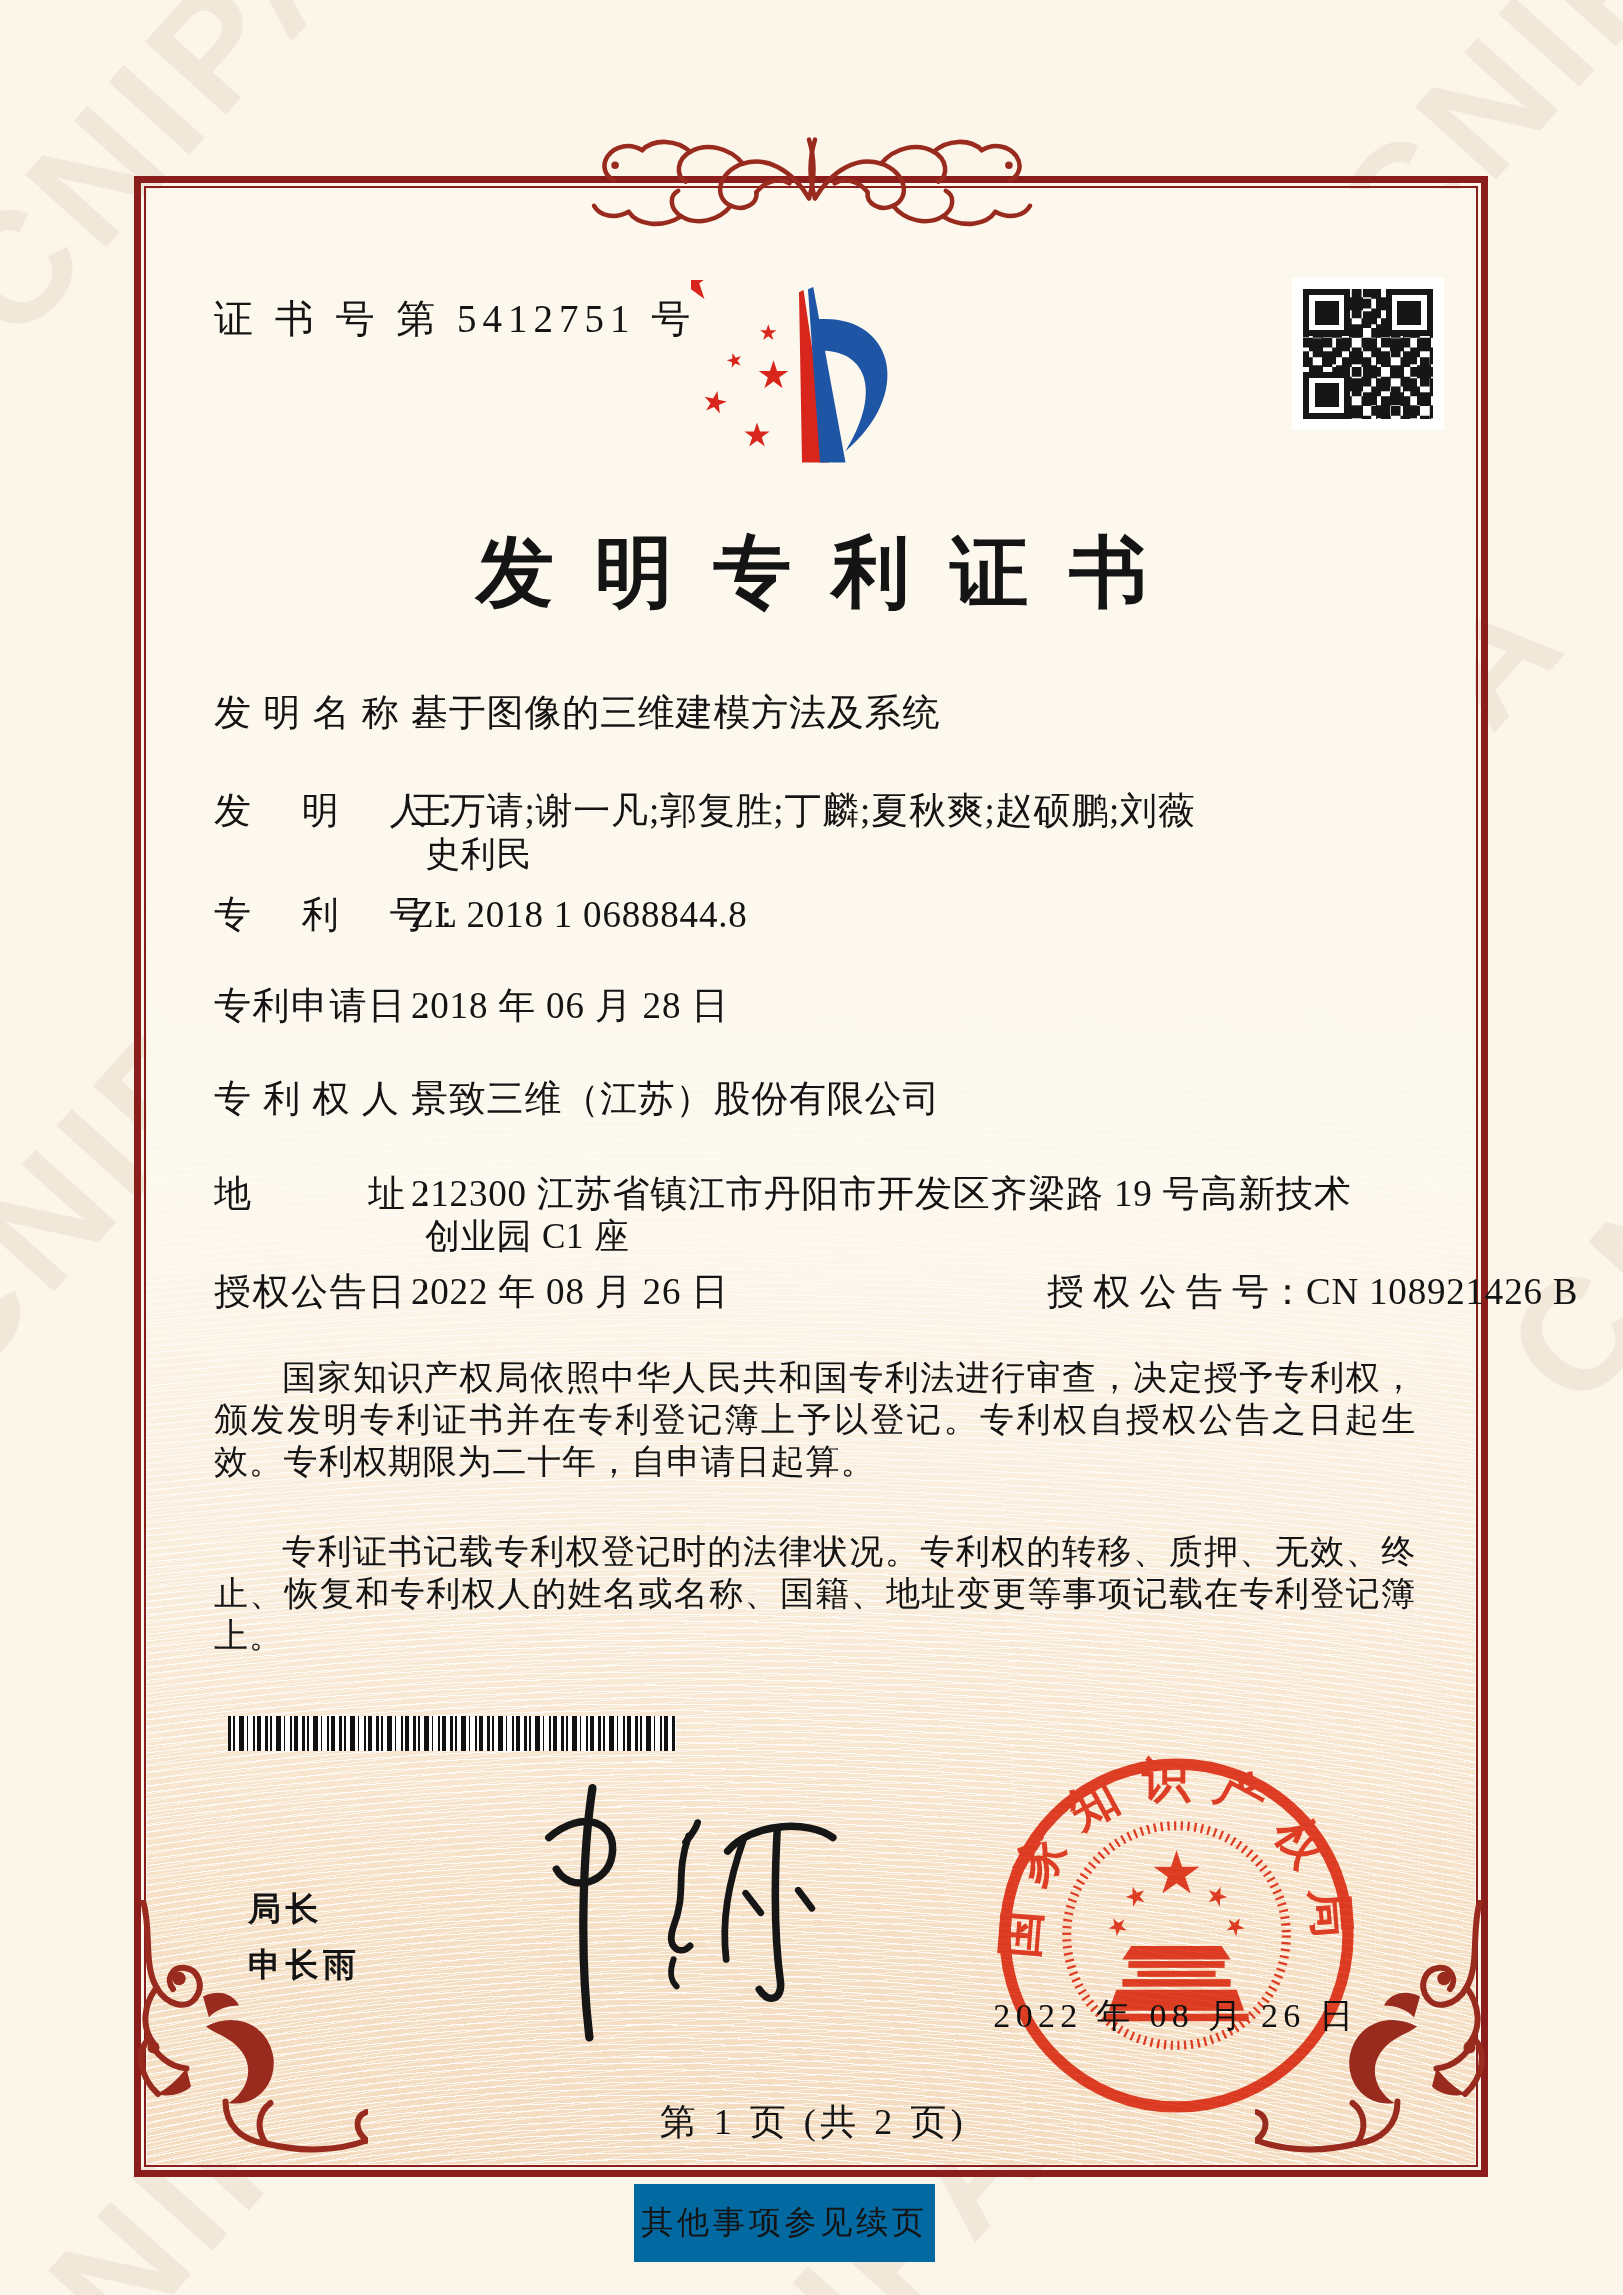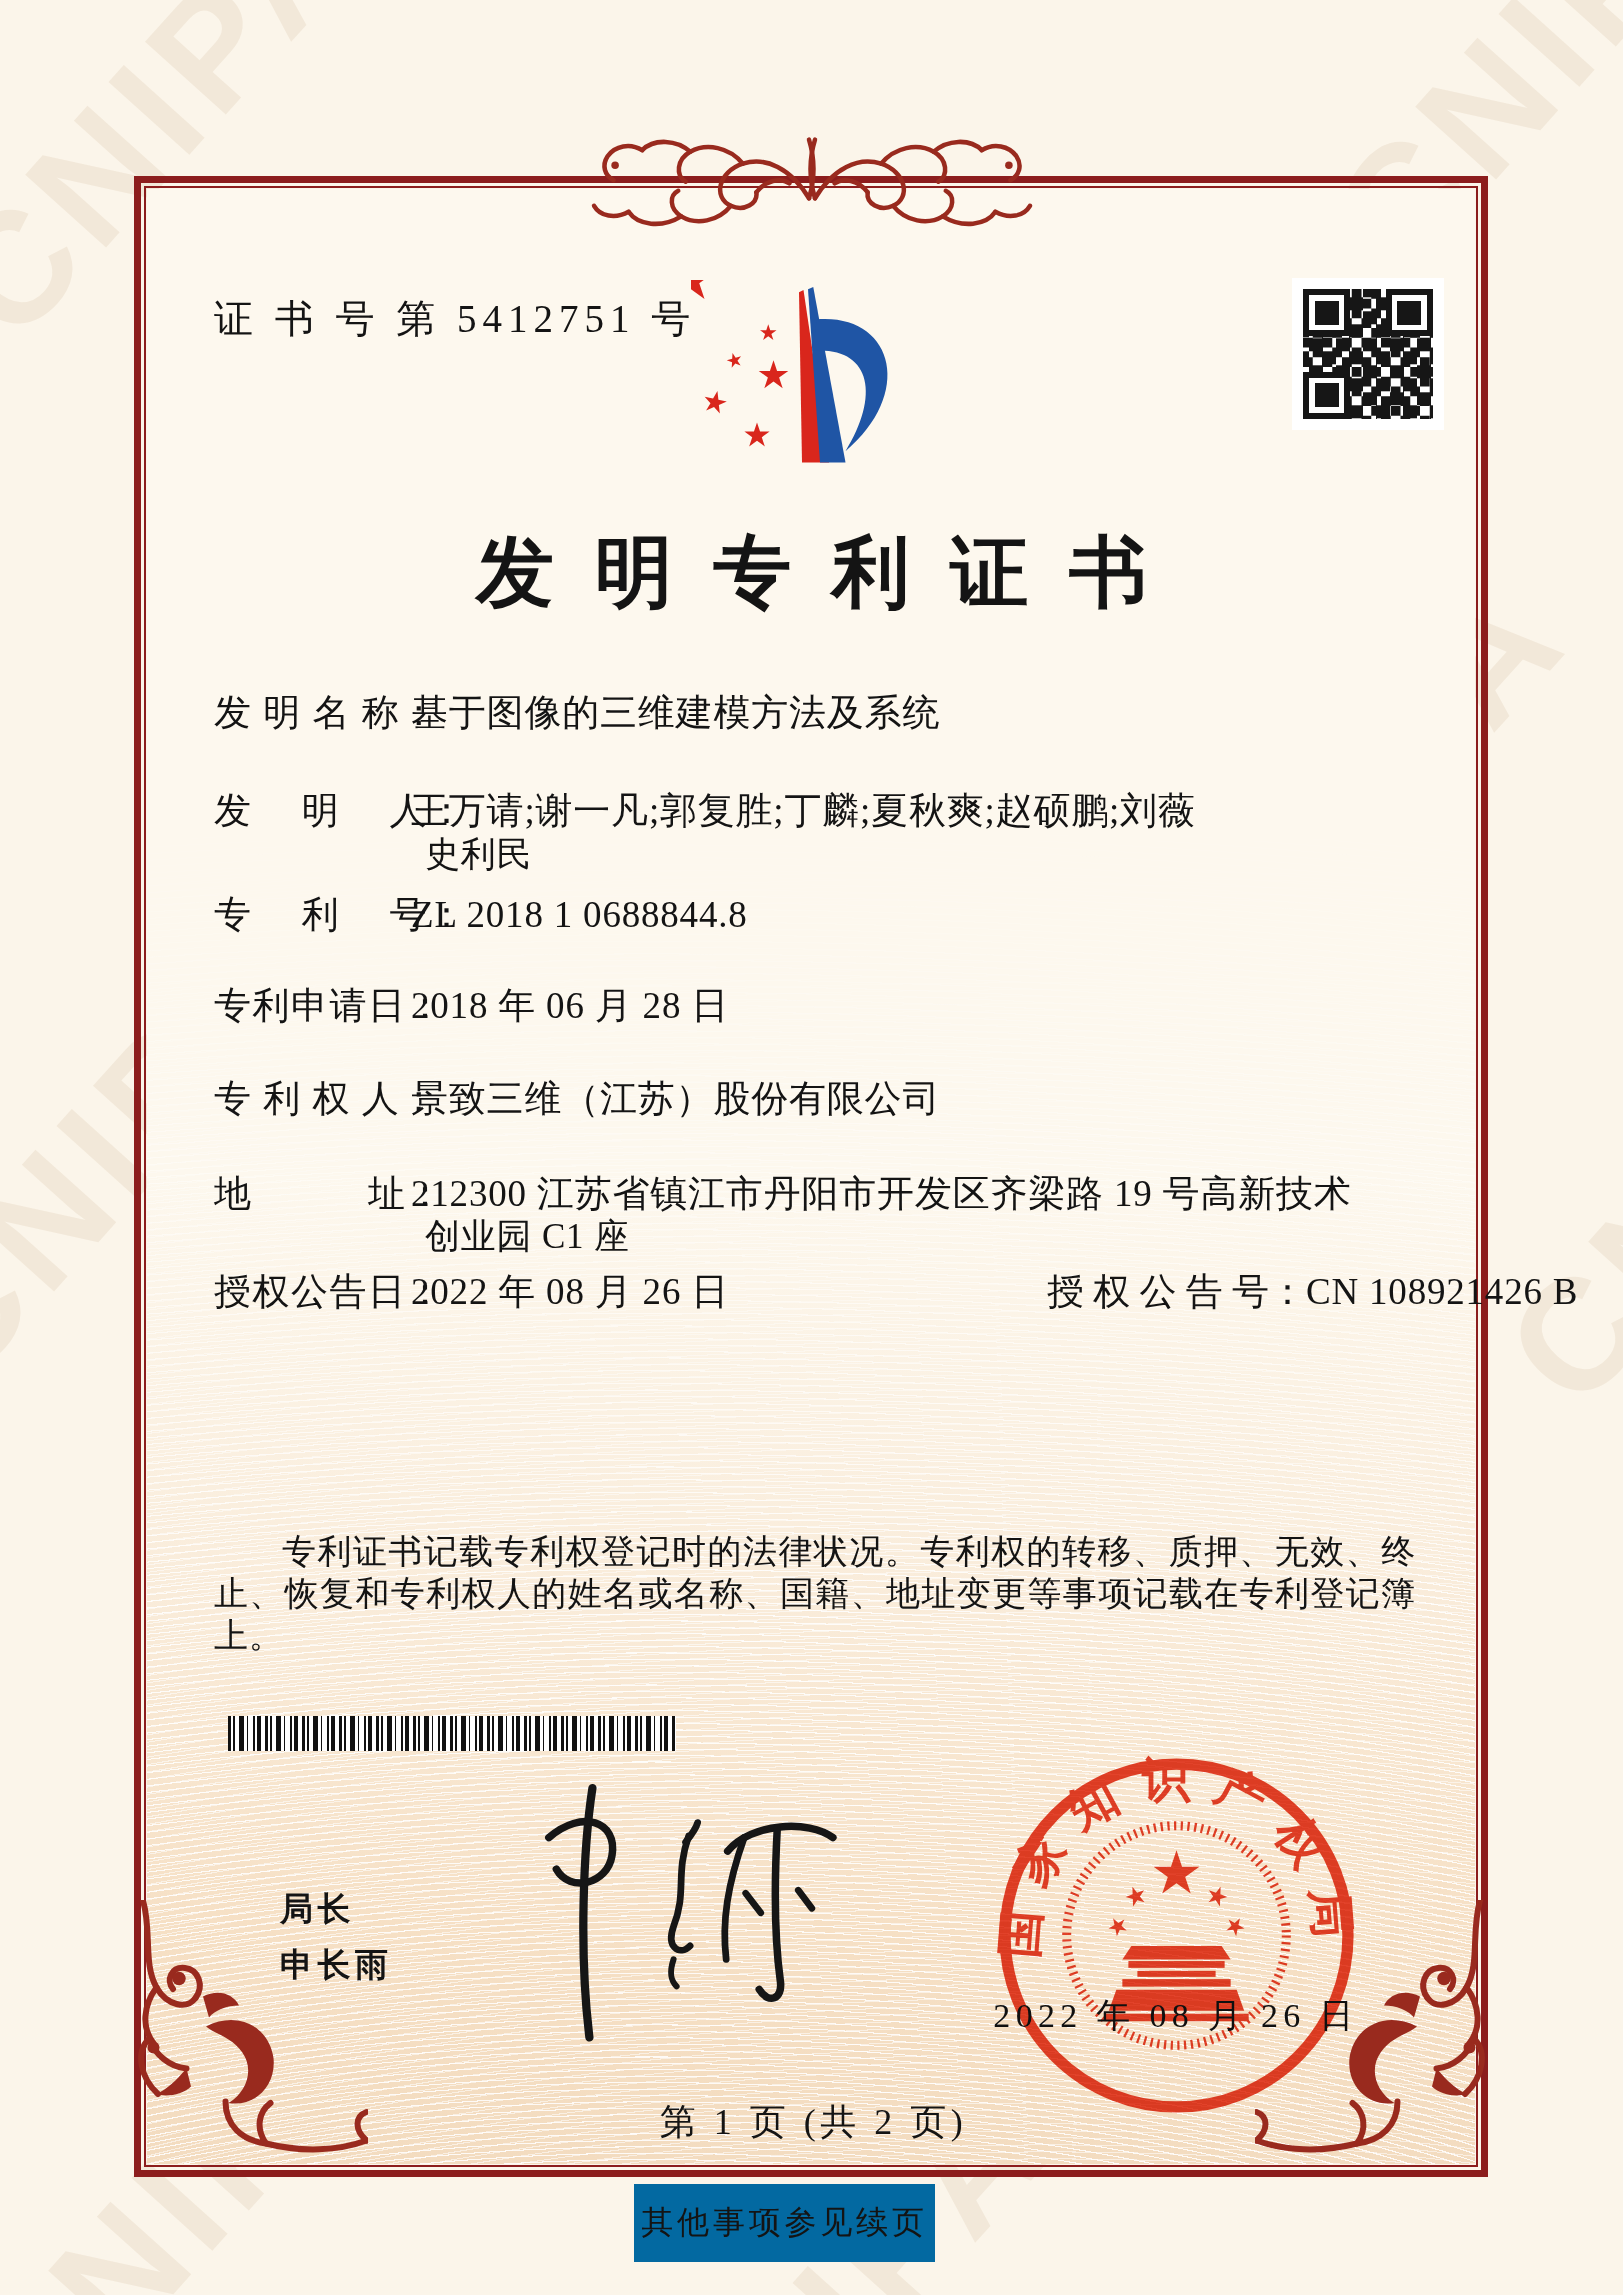--- a/index.html
+++ b/index.html
@@ -48,21 +48,21 @@
   .grant2{position:absolute;left:833px;top:0;}
   
   .para{position:absolute;left:214px;width:1202px;font-size:34px;line-height:42px;
         text-align:justify;text-indent:2em;letter-spacing:0.8px;z-index:5;}
   
   .barcode{position:absolute;left:228px;top:1716px;width:448px;height:35px;z-index:5;
      background-image:repeating-linear-gradient(90deg,
        #111 0 3px,#fff 3px 5.3px,#111 5.3px 6.8px,#fff 6.8px 11.3px,#111 11.3px 16.5px,#fff 16.5px 19px,
        #111 19px 20px,#fff 20px 25px,#111 25px 27px,#fff 27px 28.6px,#111 28.6px 33px,#fff 33px 37px);}
   .dirlab{position:absolute;left:248px;font-size:33px;z-index:6;
-          font-family:"Liberation Sans","DejaVu Sans",sans-serif;font-weight:bold;letter-spacing:4.5px;margin-left:32px;}
+          font-family:"Liberation Sans","DejaVu Sans",sans-serif;font-weight:bold;letter-spacing:4.5px;}
   .sig{position:absolute;left:421px;top:1779px;width:421px;height:278px;z-index:6;}
   .seal{position:absolute;left:996px;top:1755px;width:361px;height:361px;z-index:6;
         mix-blend-mode:multiply;opacity:.95;}
   .seal-date{position:absolute;left:973px;top:1993px;width:406px;text-align:center;
              font-size:34px;letter-spacing:5.3px;color:#101010;z-index:7;}
   
   .pageno{position:absolute;left:2px;top:2098px;width:1623px;text-align:center;
           font-size:36px;letter-spacing:4.5px;z-index:5;}
   .contbox{position:absolute;left:634px;top:2184px;width:301px;height:78px;background:#0369a1;
            z-index:5;display:flex;align-items:center;justify-content:center;}
@@ -188,20 +188,21 @@
   </div>
   <div class="row" style="top:1169px">
     <span class="lab">地　　　址：</span><span class="val">212300  江苏省镇江市丹阳市开发区齐梁路 19 号高新技术</span>
   </div>
   <div class="cont" style="top:1213px">创业园 C1 座</div>
   <div class="row" style="top:1267px">
     <span class="lab">授权公告日：</span><span class="val">2022 年 08 月 26 日</span>
     <span class="grant2"><span>授 权 公 告 号：</span><span class="val">CN 108921426 B</span></span>
   </div>
 
+  <div class="para" style="top:1357px">国家知识产权局依照中华人民共和国专利法进行审查，决定授予专利权，颁发发明专利证书并在专利登记簿上予以登记。专利权自授权公告之日起生效。专利权期限为二十年，自申请日起算。</div>
   <div class="para" style="top:1531px">专利证书记载专利权登记时的法律状况。专利权的转移、质押、无效、终止、恢复和专利权人的姓名或名称、国籍、地址变更等事项记载在专利登记簿上。</div>
 
   <div class="barcode"></div>
 
   <div class="dirlab" style="top:1887px">局长</div>
   <div class="dirlab" style="top:1943px">申长雨</div>
 
   <svg class="sig" viewBox="0 0 560 370">
     <g fill="none" stroke="#161616" stroke-linecap="round" stroke-linejoin="round">
       <path d="M228,12 C216,90 210,230 224,344" stroke-width="11"></path>

